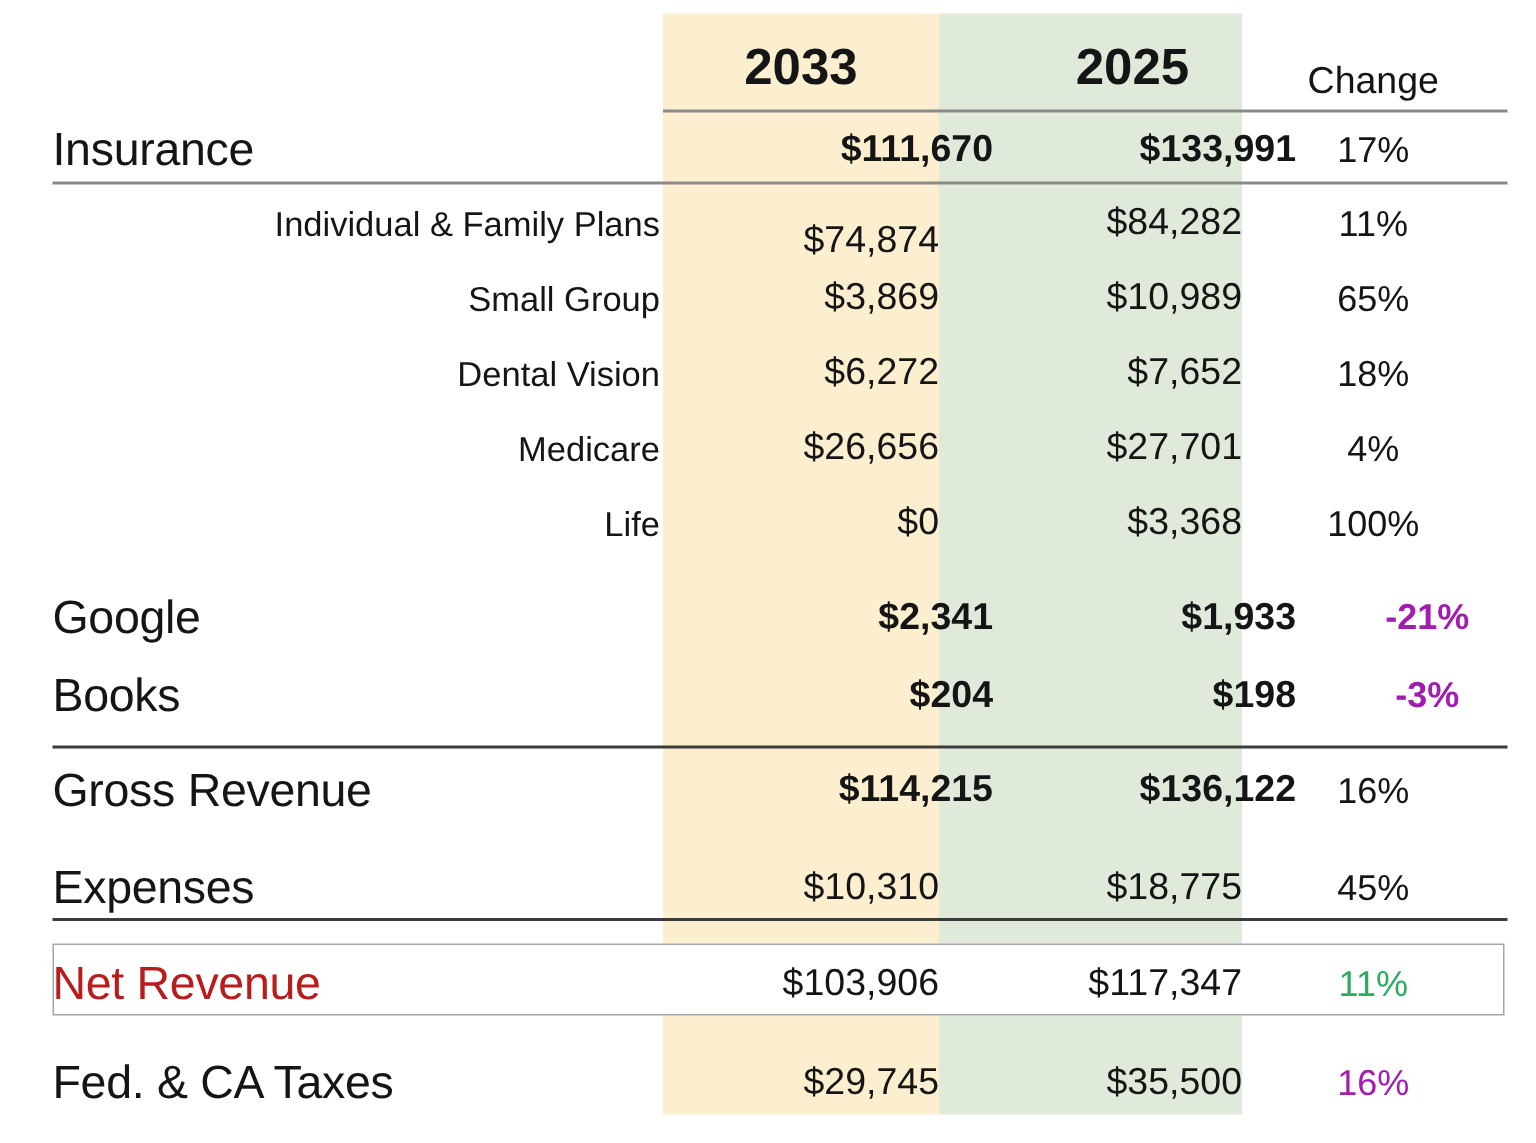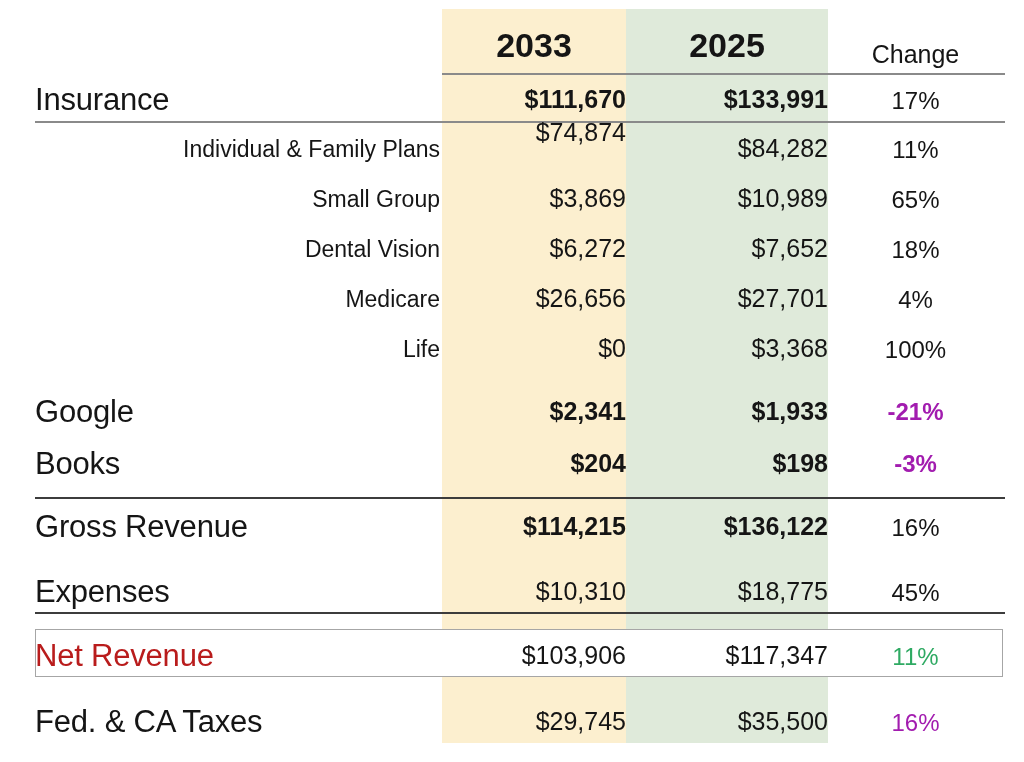--- a/index.html
+++ b/index.html
@@ -79,21 +79,21 @@
     width: 400px;
     text-align: right;
     font-size: 23px;
   }
 
   
   .v2024 { left: 442px; width: 184px; text-align: right; font-size: 25px; padding-right: 0px; box-sizing: border-box; }
   .v2025 { left: 626px; width: 202px; text-align: right; font-size: 25px; padding-right: 0px; box-sizing: border-box; }
   .vchg  { left: 828px; width: 175px; text-align: center; font-size: 24px; }
 
-  .bold { font-weight: bold; }
+  .bold { font-weight: bold; margin-left: 36px; }
   .num-neg { color: #a21caf; }
   .num-pos-green { color: #2faa63; }
   .label-green { color: #b91c1c; }
 
   
   .hdr-year {
     font-size: 34px;
     font-weight: bold;
     text-align: center;
   }
@@ -115,34 +115,34 @@
 
   <div class="netbox"></div>
 
   <div class="rule" style="left:442px; top:73px; width:563px;"></div>
   <div class="rule" style="left:35px; top:121px; width:970px;"></div>
   <div class="rule dark" style="left:35px; top:497px; width:970px;"></div>
   <div class="rule dark" style="left:35px; top:612px; width:970px;"></div>
 
   <div class="row">
     <div class="cell hdr-year hdr-2024" style="top:28px;">2033</div>
-    <div class="cell hdr-year hdr-2025" style="top:28px;">2025</div>
+    <div class="cell hdr-year hdr-2025" style="top:28px;padding-left:28px;">2025</div>
     <div class="cell hdr-change" style="top:42px;">Change</div>
   </div>
 
   <div class="row">
     <div class="cell lbl-major" style="top:84px;">Insurance</div>
     <div class="cell v2024 bold" style="top:87px;">$111,670</div>
     <div class="cell v2025 bold" style="top:87px;">$133,991</div>
     <div class="cell vchg" style="top:89px;">17%</div>
   </div>
 
   <div class="row">
     <div class="cell lbl-sub" style="top:138px;">Individual &amp; Family Plans</div>
-    <div class="cell v2024" style="top:120px;">$74,874</div>
+    <div class="cell v2024" style="top:148px;">$74,874</div>
     <div class="cell v2025" style="top:136px;">$84,282</div>
     <div class="cell vchg" style="top:138px;">11%</div>
   </div>
 
   <div class="row">
     <div class="cell lbl-sub" style="top:188px;">Small Group</div>
     <div class="cell v2024" style="top:186px;">$3,869</div>
     <div class="cell v2025" style="top:186px;">$10,989</div>
     <div class="cell vchg" style="top:188px;">65%</div>
   </div>

